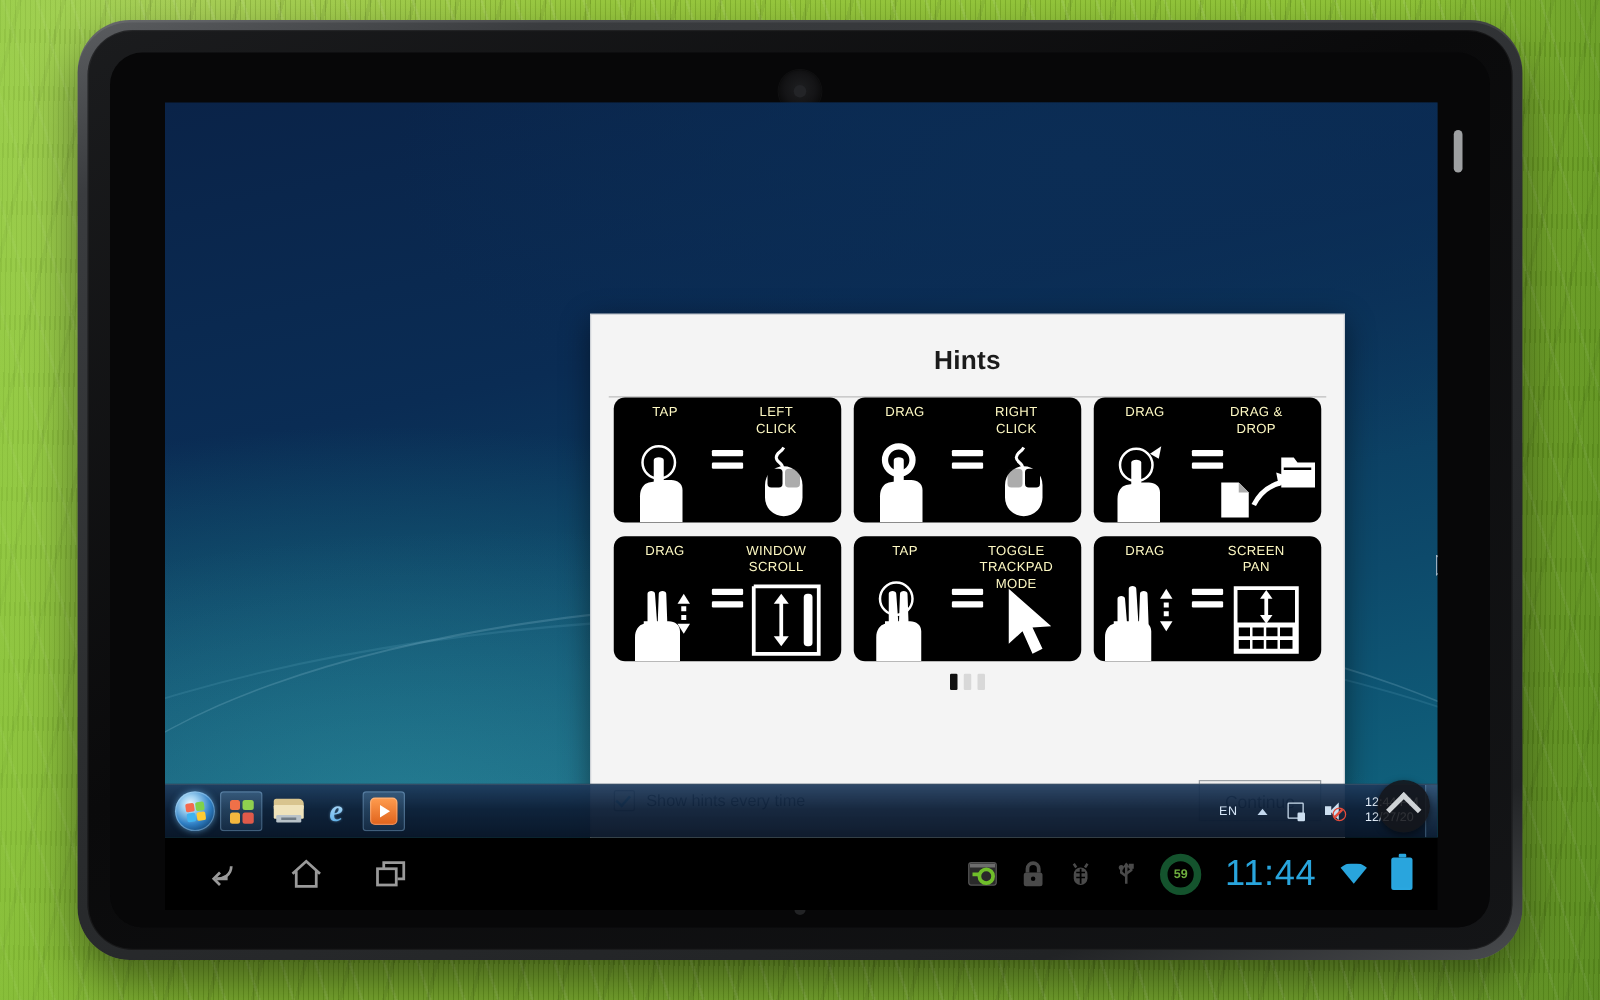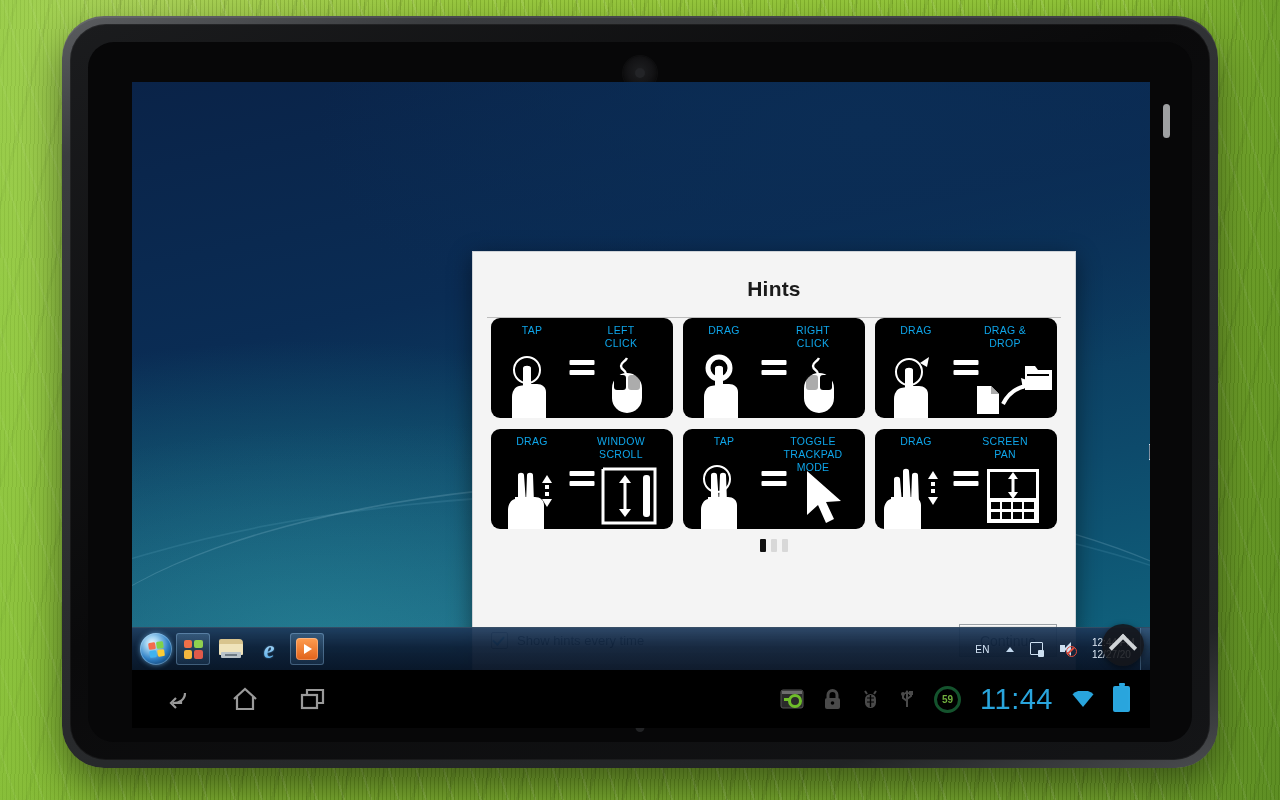--- a/index.html
+++ b/index.html
@@ -162,21 +162,21 @@
       display:flex;flex-direction:column;}
   .dlg-title{text-align:center;font-size:21px;font-weight:bold;color:#1b1b1b;
       padding:25px 0 16px;letter-spacing:.2px;}
   .dlg-rule{height:1px;background:#bdbdbd;margin:0 14px;}
   .dlg-sub{text-align:center;font-size:14px;font-weight:bold;color:#1d1d1d;
       padding:17px 0 12px;}
 
   .cards{display:grid;grid-template-columns:repeat(3,182px);
       justify-content:center;gap:11px 10px;}
   .card{width:182px;height:100px;background:#000;border-radius:9px;
-      position:relative;overflow:hidden;color:#0ea5e9;}
+      position:relative;overflow:hidden;color:#fef9c3;}
   .card-lbl{position:absolute;top:6px;font-size:10.5px;letter-spacing:.3px;
       line-height:1.22;text-align:center;font-family:"Liberation Sans", sans-serif;}
   .card-lbl.l{left:8px;width:66px;}
   .card-lbl.r{right:6px;width:92px;text-align:center;}
   .eq{position:absolute;left:50%;top:50%;transform:translate(-50%,-50%);
       width:25px;height:16px;}
   .eq i{display:block;height:5px;background:#fff;border-radius:1px;}
   .eq i+i{margin-top:5px;}
   .gfx-l{position:absolute;left:6px;bottom:0;width:72px;height:72px;}
   .gfx-r{position:absolute;right:4px;bottom:2px;width:84px;height:62px;}
@@ -201,21 +201,21 @@
       box-shadow:0 1px 0 rgba(255,255,255,.7) inset;}
 
   
   .navbar{position:absolute;left:132px;top:670px;width:1018px;height:58px;
       background:#000;display:flex;align-items:center;}
   .nav-left{display:flex;align-items:center;gap:34px;padding-left:28px;}
   .nav-btn{width:34px;height:34px;display:flex;align-items:center;justify-content:center;}
   .nav-btn svg{display:block;}
   .nav-right{margin-left:auto;display:flex;align-items:center;gap:19px;padding-right:20px;}
   .st-ico{display:flex;align-items:center;justify-content:center;}
-  .badge59{width:21px;height:21px;border-radius:50%;border:3px solid #14532d;
+  .badge59{width:21px;height:21px;border-radius:50%;border:6px solid #14532d;
       color:#6fae3e;font-size:10px;display:flex;align-items:center;justify-content:center;
       font-weight:bold;}
   .nav-clock{color:#29a5dd;font-size:29px;letter-spacing:.5px;line-height:1;
       font-family:"Liberation Sans", sans-serif;}
   .wifi-ico{width:22px;height:17px;position:relative;}
   .batt{width:13px;height:22px;border:2px solid #2aa7df;border-radius:2px;position:relative;
       background:#29a5dd;}
   .batt::before{content:"";position:absolute;left:50%;top:-5px;transform:translateX(-50%);
       width:6px;height:3px;background:#2aa7df;border-radius:1px;}
 </style>

